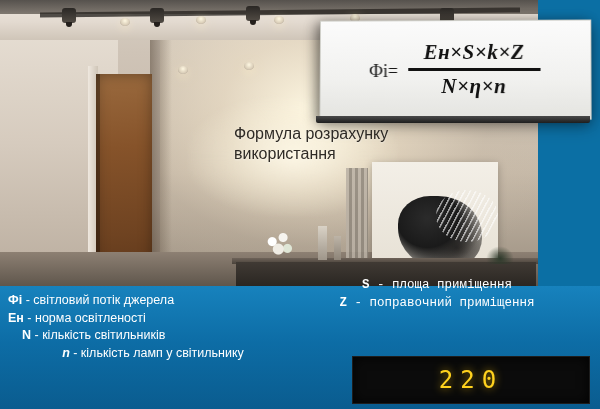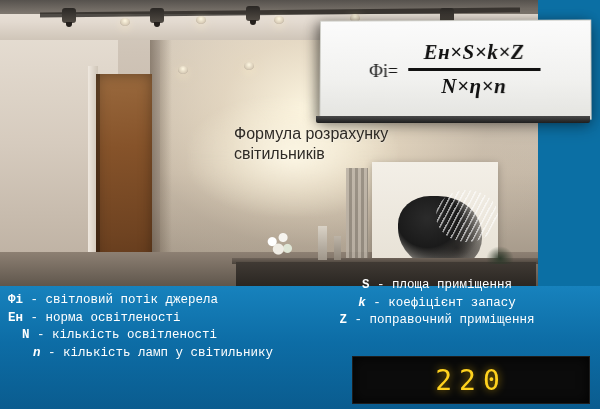--- a/index.html
+++ b/index.html
@@ -206,21 +206,20 @@
   }
 
   
   .band {
     position: absolute; left: 0; top: 286px; width: 600px; height: 123px;
     background: linear-gradient(180deg, #1782bd 0%, #0d6da6 45%, #0a5c8f 100%);
   }
   .legend-left {
     position: absolute; left: 8px; top: 292px; width: 268px;
     color: #ffffff;
-    font-family: Liberation Mono, monospace;
   }
   .legend-right {
     position: absolute; left: 278px; top: 277px; width: 318px;
     color: #ffffff;
     text-align: center;
     font-family: Liberation Mono, monospace;
   }
   .lrow {
     font-size: 12.5px;
     line-height: 17.5px;
@@ -235,21 +234,21 @@
   .display {
     position: absolute; left: 352px; top: 356px; width: 236px; height: 46px;
     background: #0b0b0b;
     border: 1px solid #1d1d1d;
     box-shadow: inset 0 0 12px rgba(0,0,0,.9);
     display: flex; align-items: center; justify-content: center;
   }
   .display-val {
     color: #ffd21e;
     font-family: "DejaVu Sans Mono", monospace;
-    font-size: 28px;
+    font-size: 24px;
     letter-spacing: 7px;
     text-shadow: 0 0 8px rgba(255, 200, 0, .65);
   }
 </style>
 </head>
 <body>
 
 <div id="stage">
 
   <div class="photo">
@@ -288,21 +287,21 @@
     <div class="spot" style="left:178px; top:66px;"></div>
     <div class="spot" style="left:244px; top:62px;"></div>
 
     <div class="track-lamp" style="left:62px; top:8px;"></div>
     <div class="track-lamp" style="left:150px; top:8px;"></div>
     <div class="track-lamp" style="left:246px; top:6px;"></div>
     <div class="track-lamp" style="left:440px; top:8px;"></div>
 
     <div class="caption">
       <div>Формула розрахунку</div>
-      <div>світильників</div>
+      <div>використання</div>
     </div>
   </div>
 
   <div class="screen-shadow"></div>
   <div class="screen">
     <div class="formula">
       <div class="formula-lhs">Фі=</div>
       <div class="formula-frac">
         <div class="frac-num">Ен×S×k×Z</div>
         <div class="frac-line"></div>
@@ -315,35 +314,32 @@
   <div class="band"></div>
 
   <div class="legend-left">
     <div class="lrow">
       <span class="sym">Фі</span><span> - світловий потік джерела</span>
     </div>
     <div class="lrow">
       <span class="sym">Ен</span><span> - норма освітленості</span>
     </div>
     <div class="lrow ind1">
-      <span class="sym">N</span><span> - кількість освітленості</span>
+      <span class="sym">N</span><span> - кількість світильників</span>
     </div>
     <div class="lrow ind2">
       <span class="sym-i">n</span><span> - кількість ламп у світильнику</span>
     </div>
   </div>
 
   <div class="legend-right">
     <div class="lrow">
       <span class="sym">S</span><span> - площа приміщення</span>
     </div>
     <div class="lrow">
-      <span class="sym-i">k</span><span> - коефіцієнт запасу</span>
-    </div>
-    <div class="lrow">
       <span class="sym">Z</span><span> - поправочний приміщення</span>
     </div>
   </div>
 
   <div class="display">
     <div class="display-val">220</div>
   </div>
 
 </div>
 

